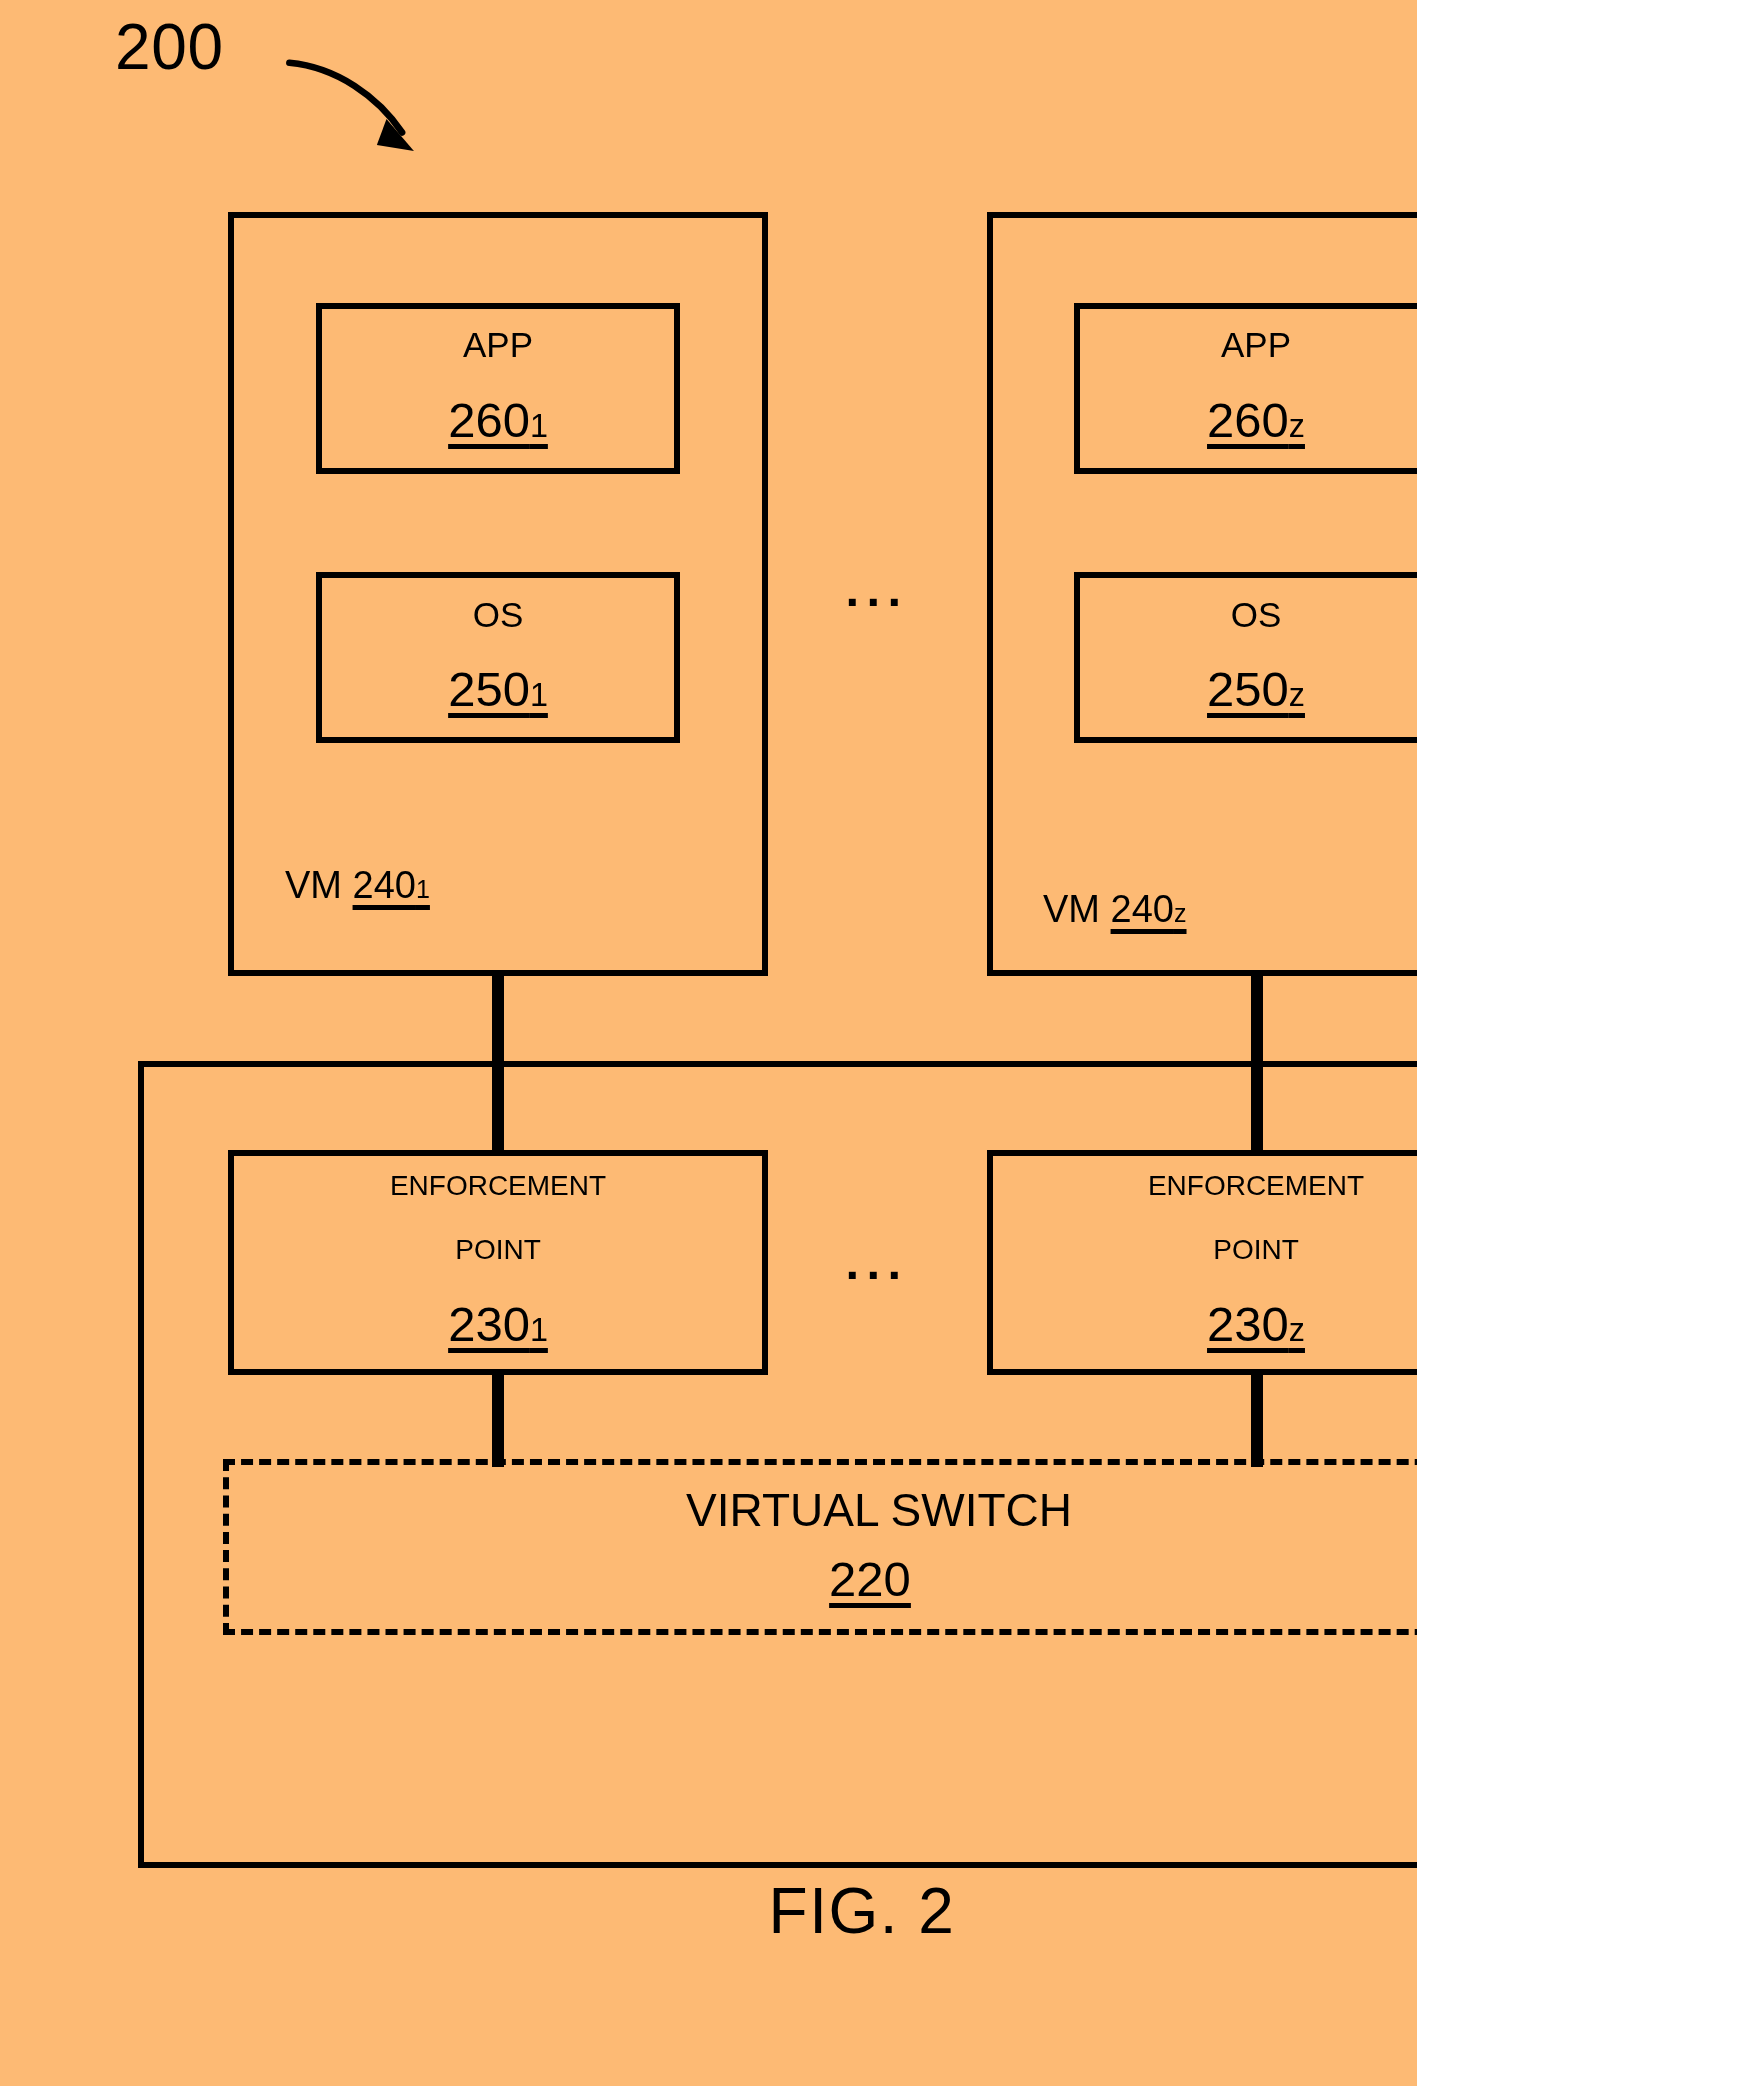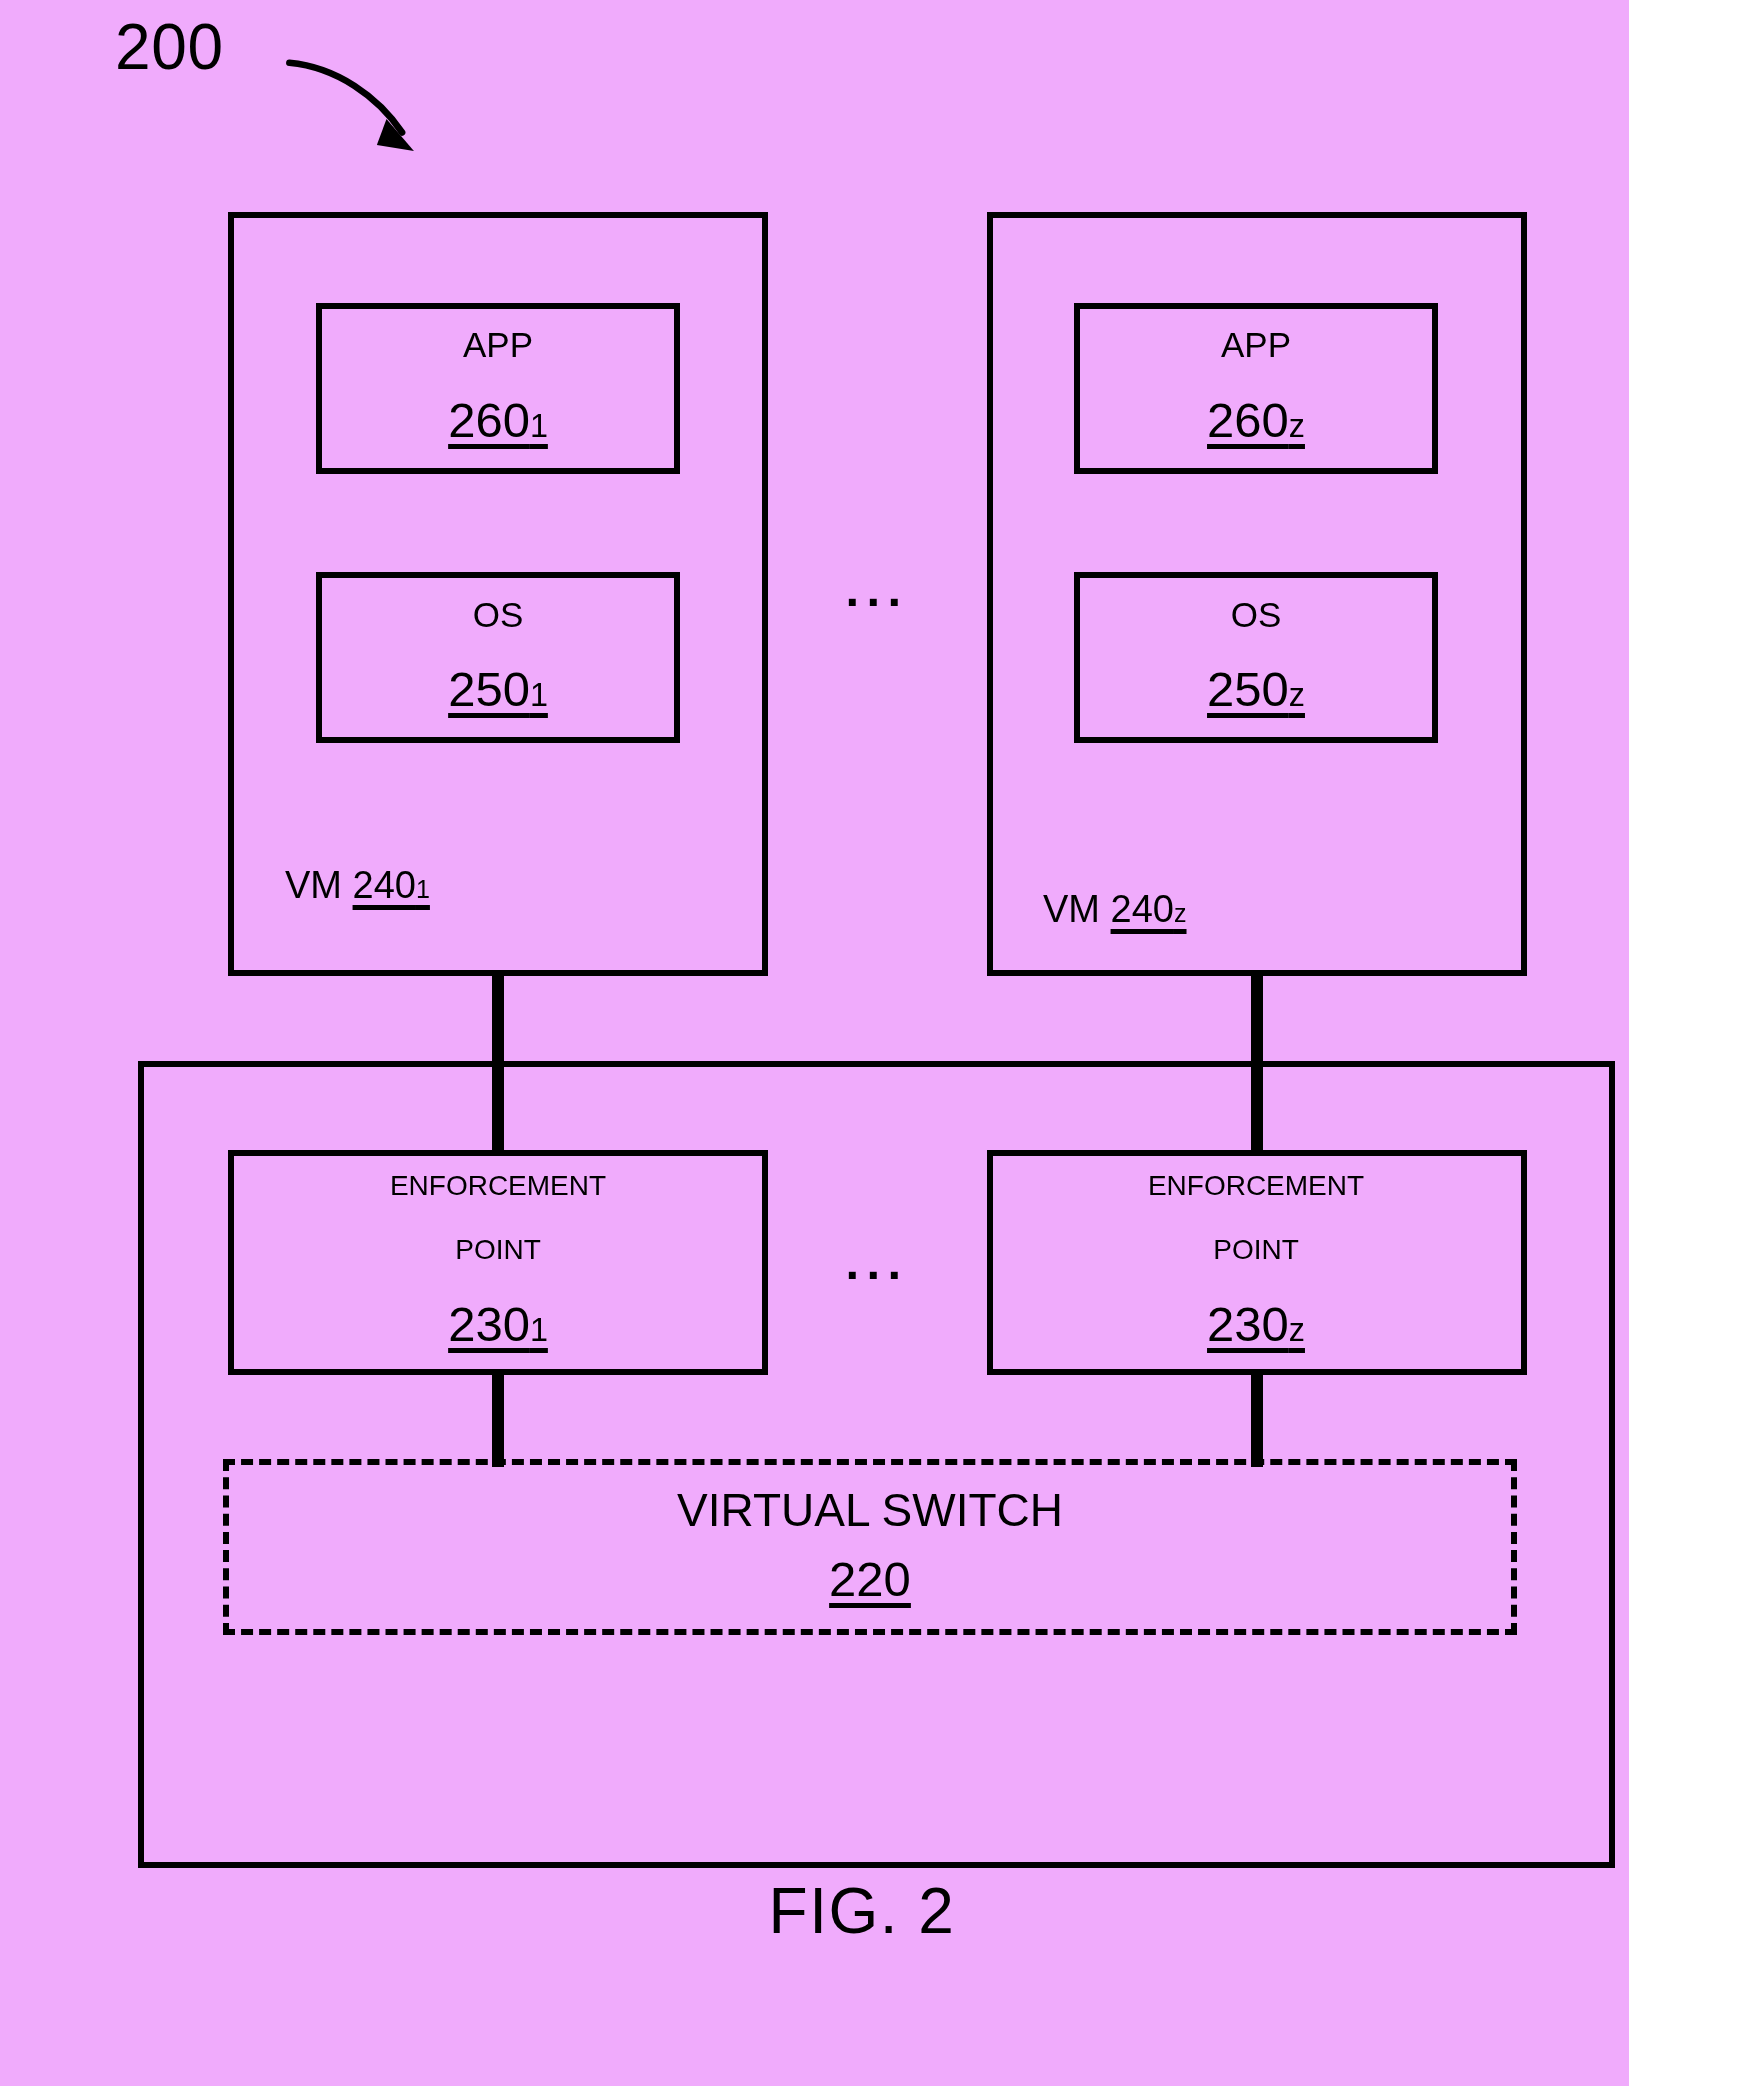--- a/index.html
+++ b/index.html
@@ -6,25 +6,24 @@
     margin: 0;
     padding: 0;
     background: #ffffff;
   }
   body {
     font-family: "Liberation Sans", sans-serif;
     color: #000000;
   }
   #figure-root {
     position: relative;
-    width: 1605px;
+    width: 1417px;
     height: 2087px;
-    background: #f0abfc;
+    background: #fdba74;
     overflow: hidden;
-    padding-left: 24px;
   }
 
   
   .box {
     position: absolute;
     box-sizing: border-box;
     border: 6px solid #000000;
     background: transparent;
   }
   .box-dashed {
@@ -60,20 +59,21 @@
     font-size: 49px;
   }
   .t-vm {
     font-size: 38px;
   }
   .t-ep {
     font-size: 28px;
   }
   .t-vs {
     font-size: 46px;
+    margin-left: 9px;
   }
   .t-hyp {
     font-size: 46px;
   }
   .t-fig {
     font-size: 64px;
     letter-spacing: 1.5px;
   }
   .t-dots {
     font-size: 49px;

